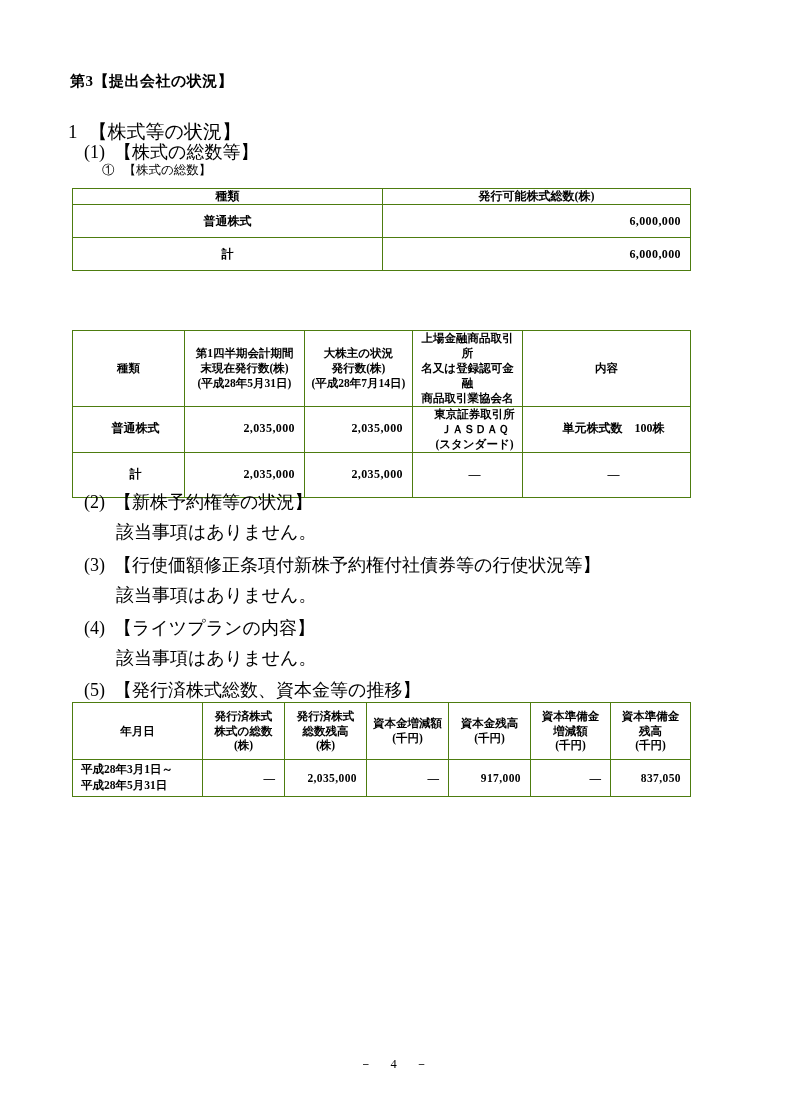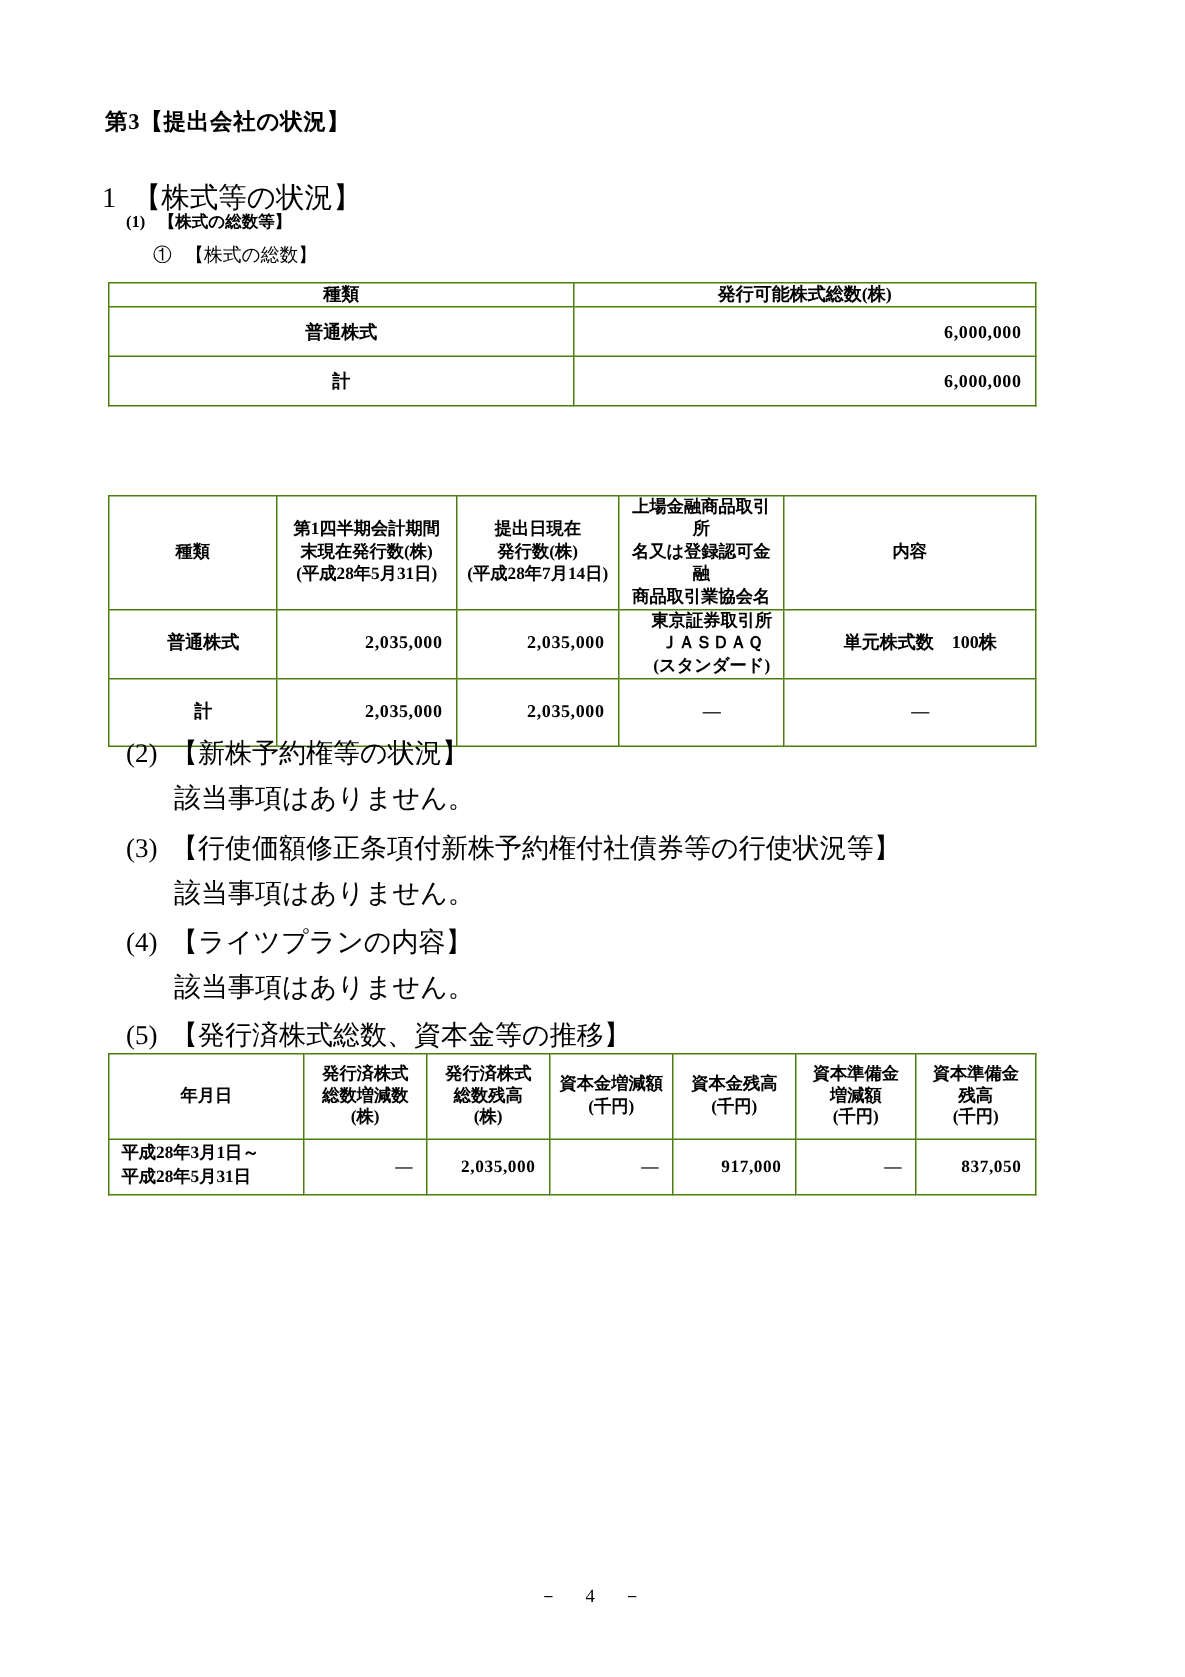--- a/index.html
+++ b/index.html
@@ -38,22 +38,21 @@
     left: 68px;
     top: 119px;
     font-size: 19px;
   }
   .lvl1 .num { margin-right: 11px; }
 
   .lvl2 {
     position: absolute;
     left: 84px;
     top: 140px;
-    font-size: 11px;
-    font-weight: bold;
+    font-size: 18px;
   }
   .lvl2 .num { margin-right: 9px; }
 
   .lvl3 {
     position: absolute;
     left: 102px;
     top: 162px;
     font-size: 12.5px;
   }
   .lvl3 .num { margin-right: 9px; }
@@ -189,21 +188,21 @@
     </colgroup>
     <tbody>
       <tr>
         <th class="c">種類</th>
         <th class="c small">
           <div>第1四半期会計期間</div>
           <div>末現在発行数(株)</div>
           <div>(平成28年5月31日)</div>
         </th>
         <th class="c small">
-          <div>提出日現在</div>
+          <div>大株主の状況</div>
           <div>発行数(株)</div>
           <div>(平成28年7月14日)</div>
         </th>
         <th class="c small">
           <div>上場金融商品取引所</div>
           <div>名又は登録認可金融</div>
           <div>商品取引業協会名</div>
         </th>
         <th class="c">内容</th>
       </tr>
@@ -263,21 +262,21 @@
       <col style="width:82px">
       <col style="width:82px">
       <col style="width:80px">
       <col style="width:80px">
     </colgroup>
     <tbody>
       <tr>
         <th class="c">年月日</th>
         <th class="c">
           <div>発行済株式</div>
-          <div>総数増減数</div>
+          <div>株式の総数</div>
           <div>(株)</div>
         </th>
         <th class="c">
           <div>発行済株式</div>
           <div>総数残高</div>
           <div>(株)</div>
         </th>
         <th class="c">
           <div>資本金増減額</div>
           <div>(千円)</div>

